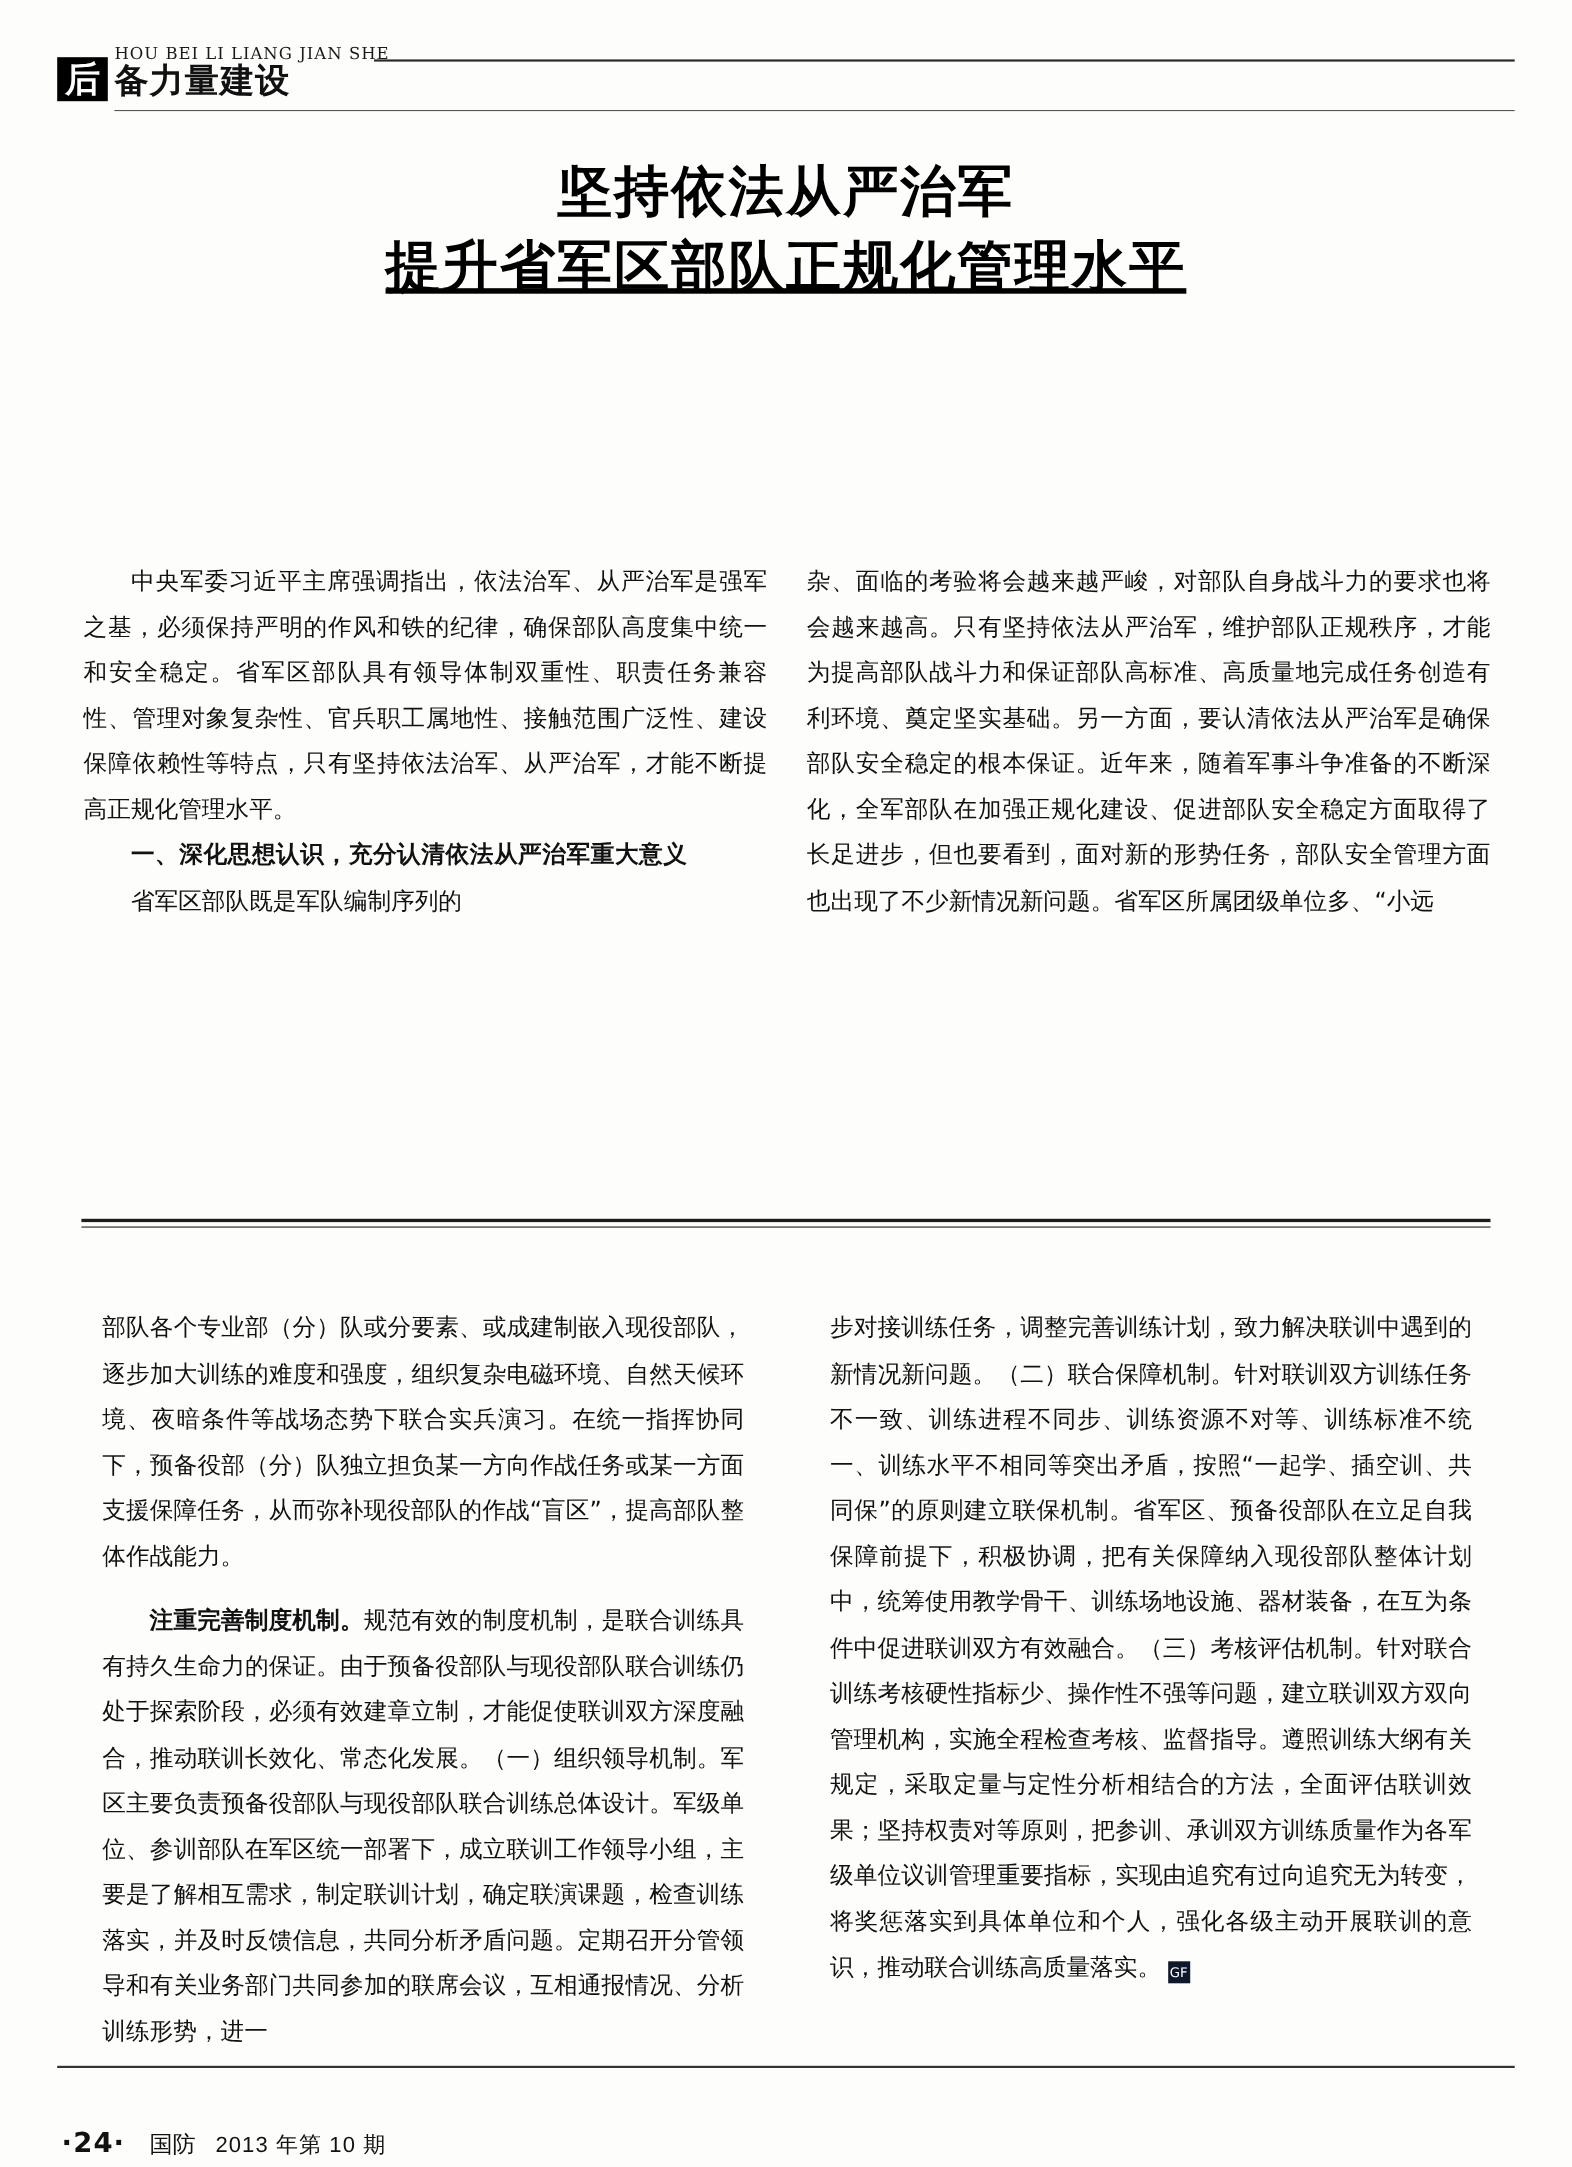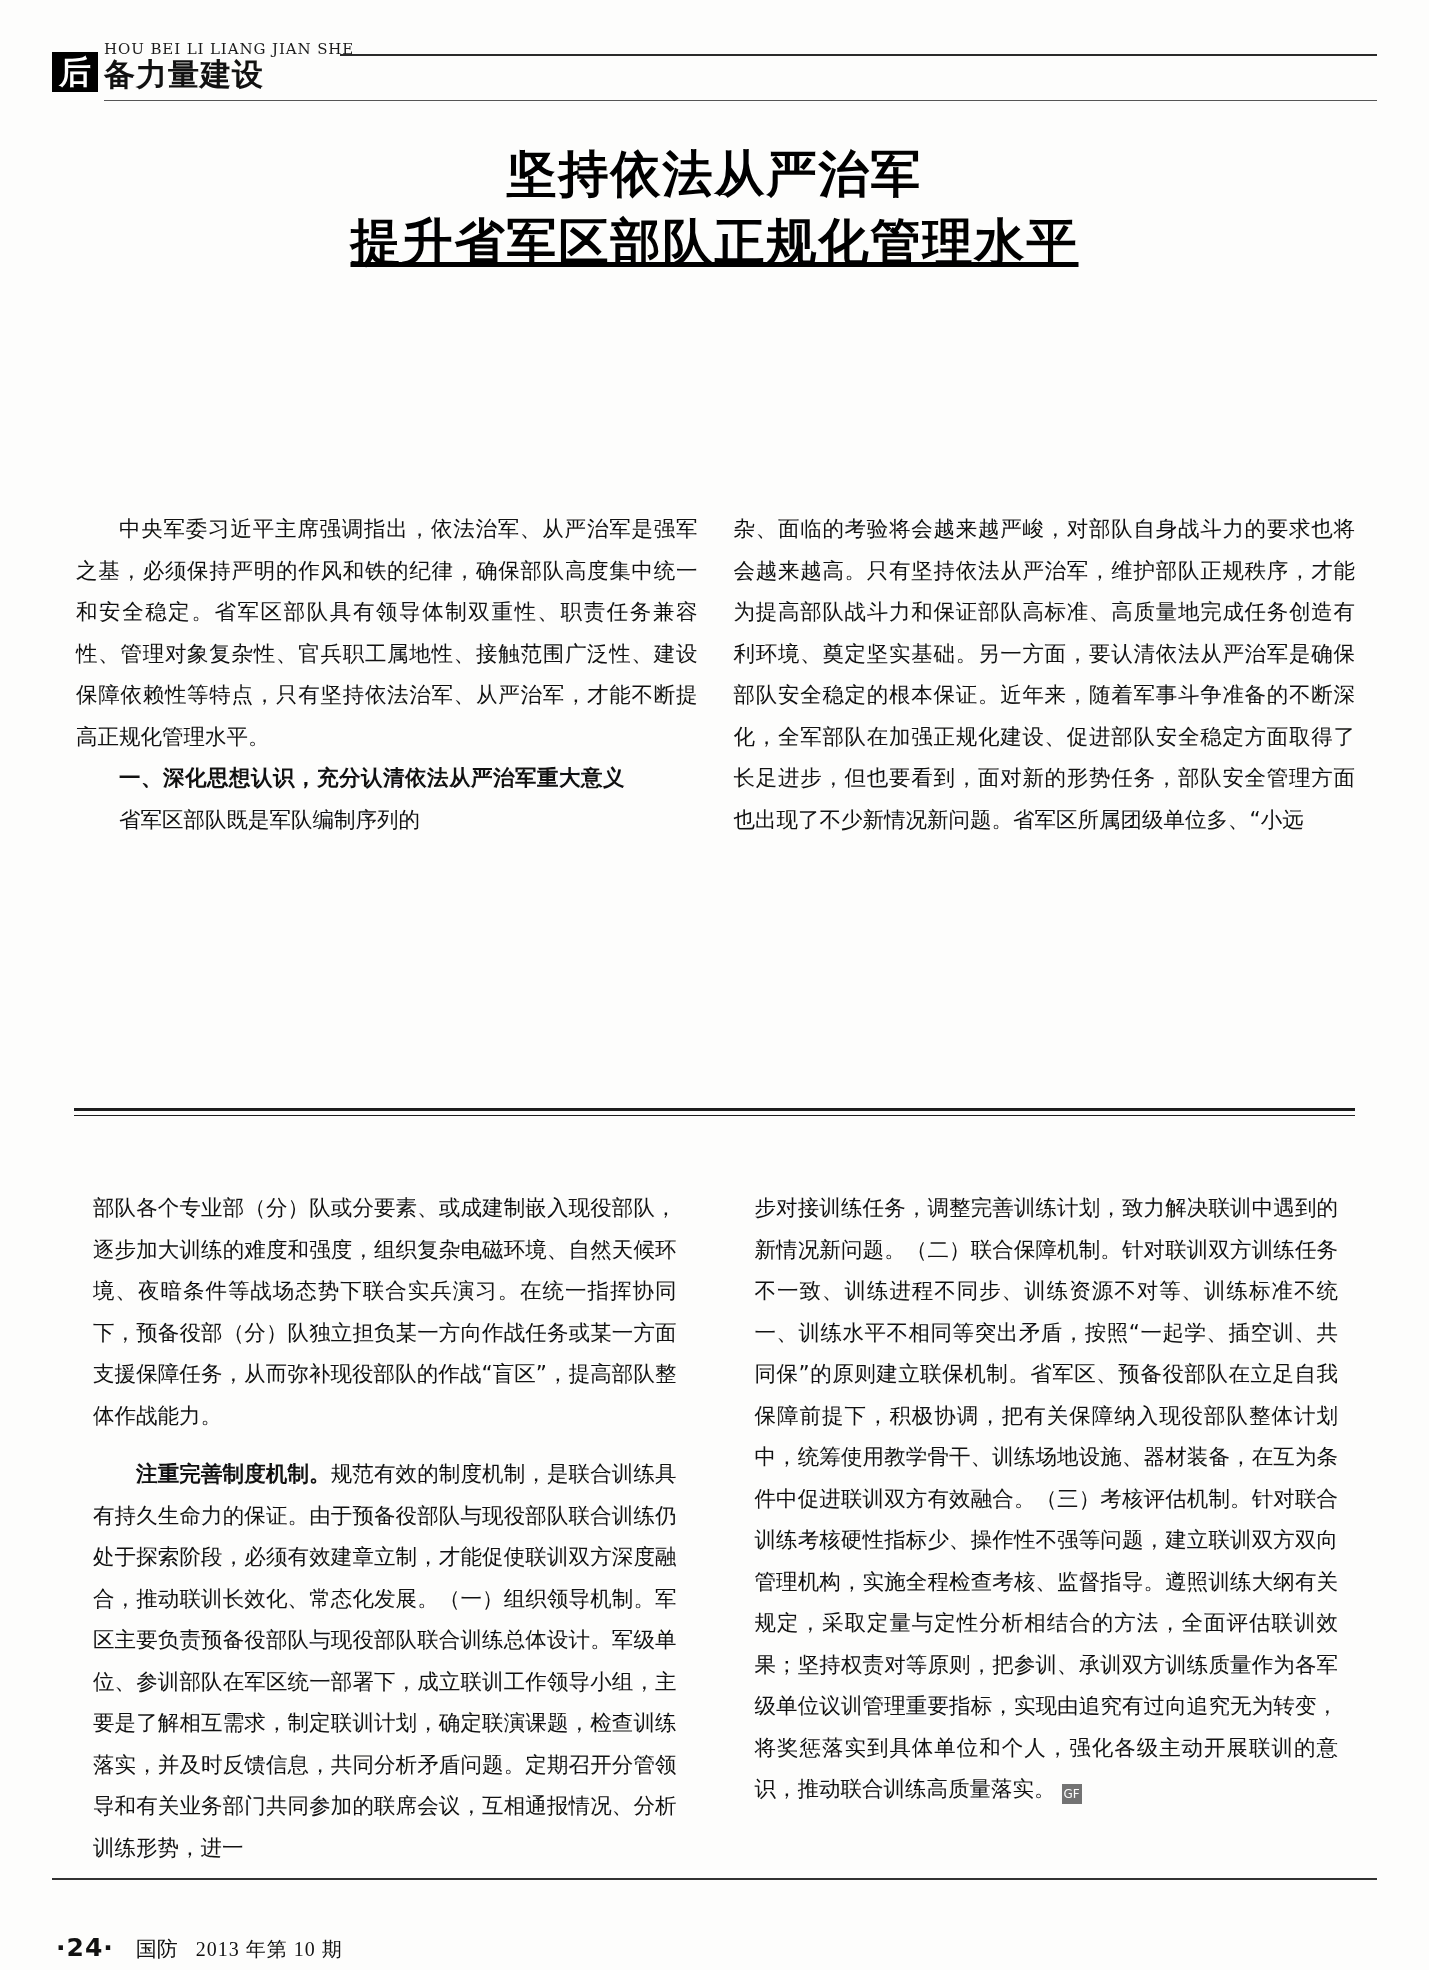--- a/index.html
+++ b/index.html
@@ -179,21 +179,21 @@
     color: #111;
   }
   .col2 p { margin: 17px; text-indent: 2em; }
   .col2 p.noindent { text-indent: 0; }
   .lead-bold { font-weight: bold; }
 
   .endmark {
     display: inline-block;
     width: 20px;
     height: 20px;
-    background: #737373;
+    background: #0f172a;
     color: #fff;
     font-size: 12px;
     line-height: 20px;
     text-align: center;
     vertical-align: -2px;
     margin-left: 6px;
     font-family: "DejaVu Sans", "Liberation Sans", sans-serif;
   }
 
   
@@ -222,21 +222,21 @@
     color: #111;
     margin-top: 43px;
   }
   .footer-mag {
     font-family: "DejaVu Serif", "Liberation Serif", serif;
     font-size: 21px;
     margin-left: 22px;
     color: #111;
   }
   .footer-issue {
-    font-family: Liberation Serif, serif;
+    font-family: Liberation Sans, sans-serif;
     font-size: 20px;
     margin-left: 18px;
     letter-spacing: 1px;
     color: #111;
   }
 </style>
 </head>
 <body>
 
 <div class="page">

